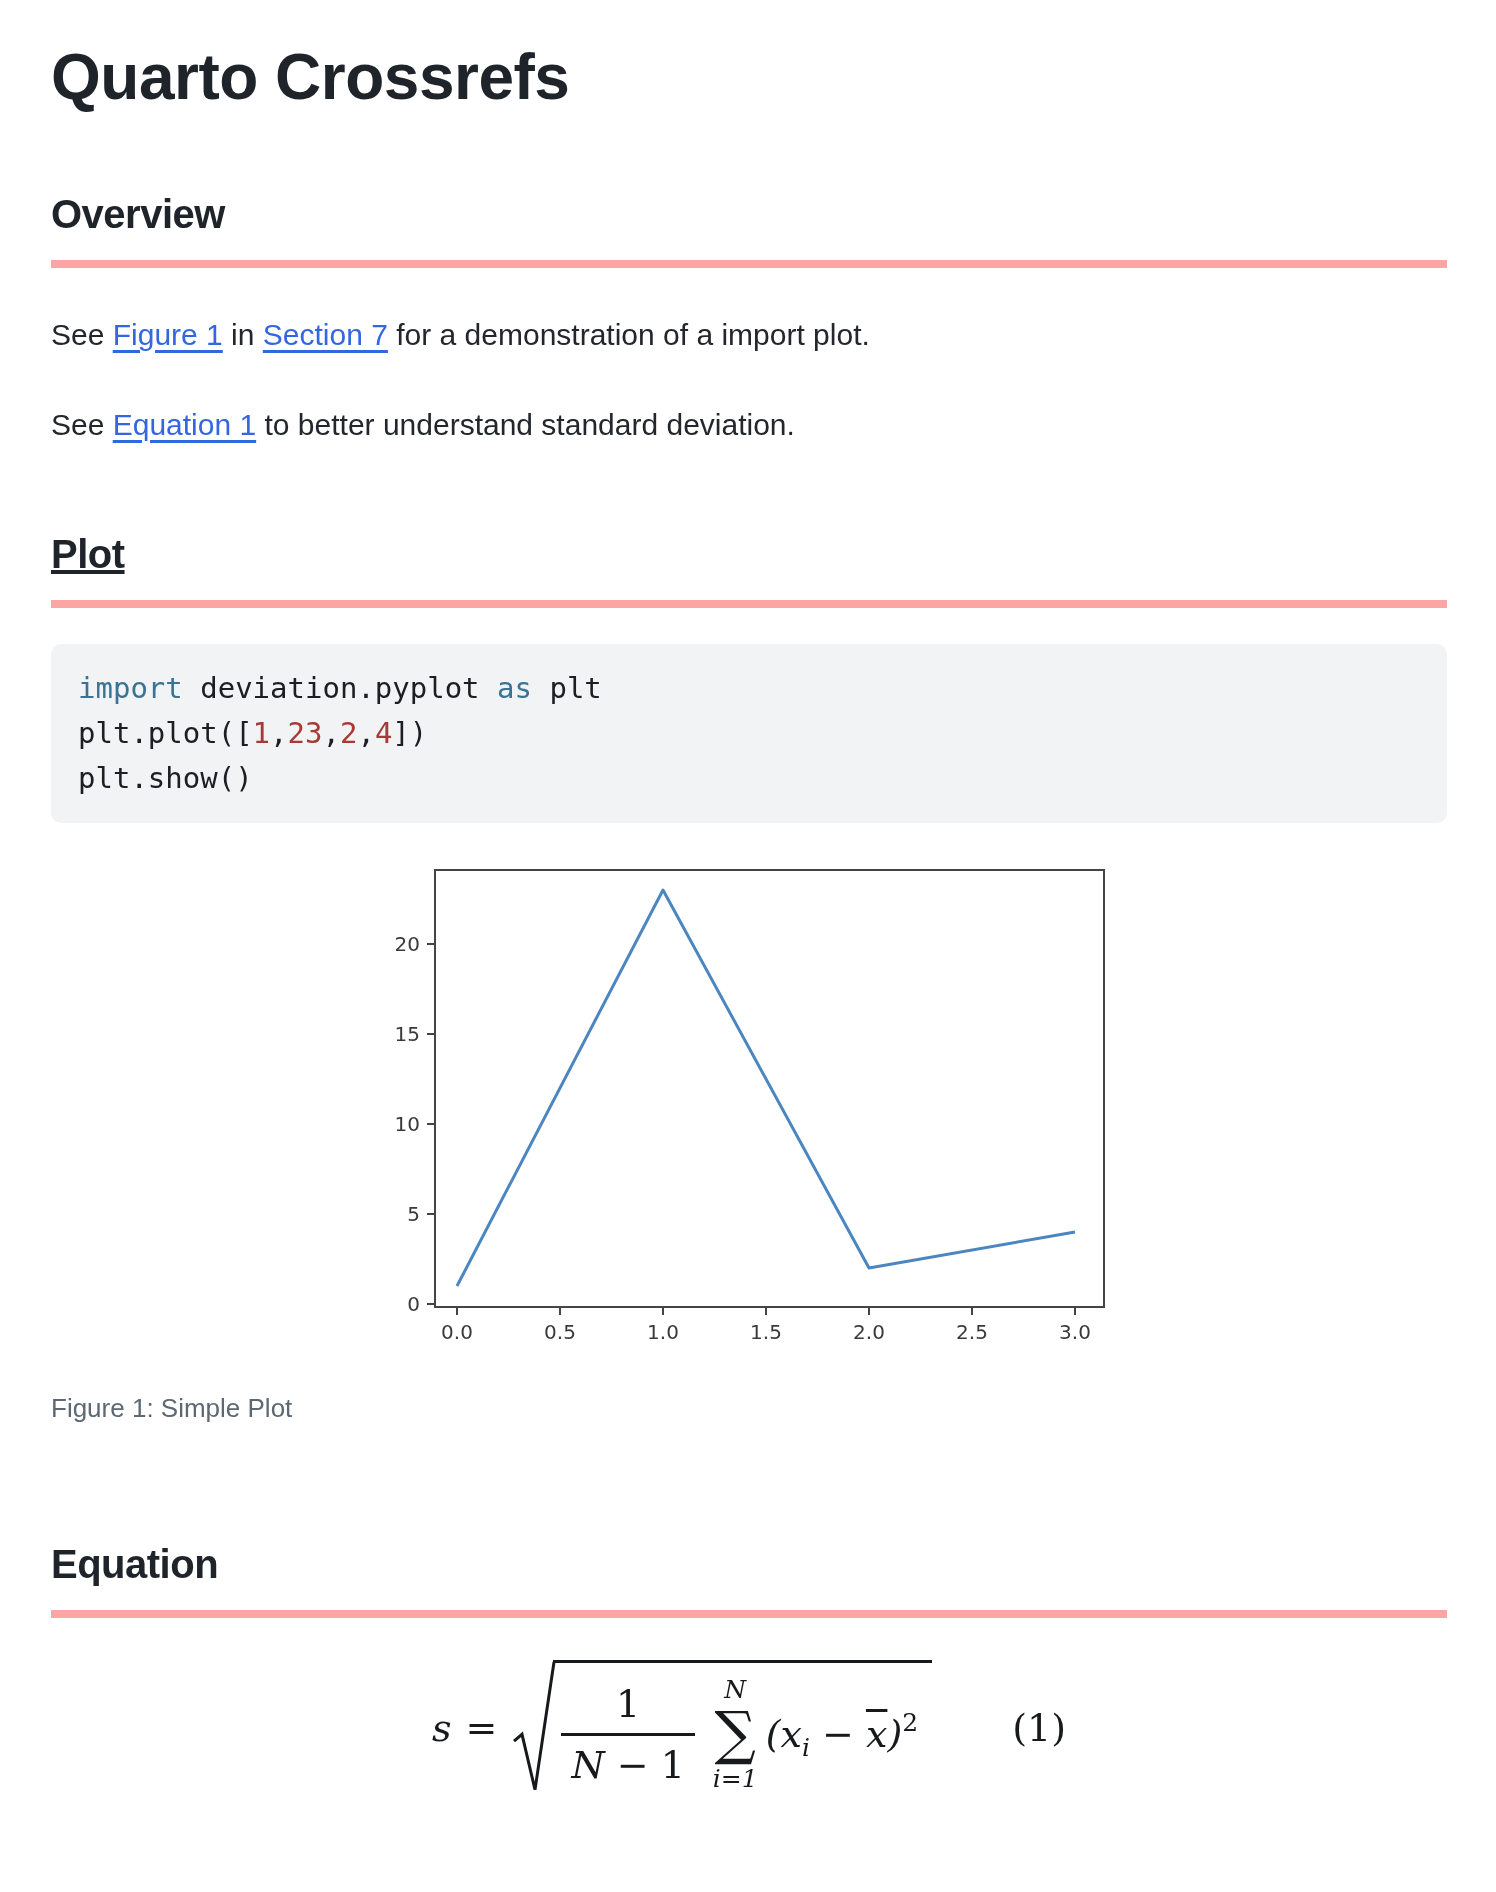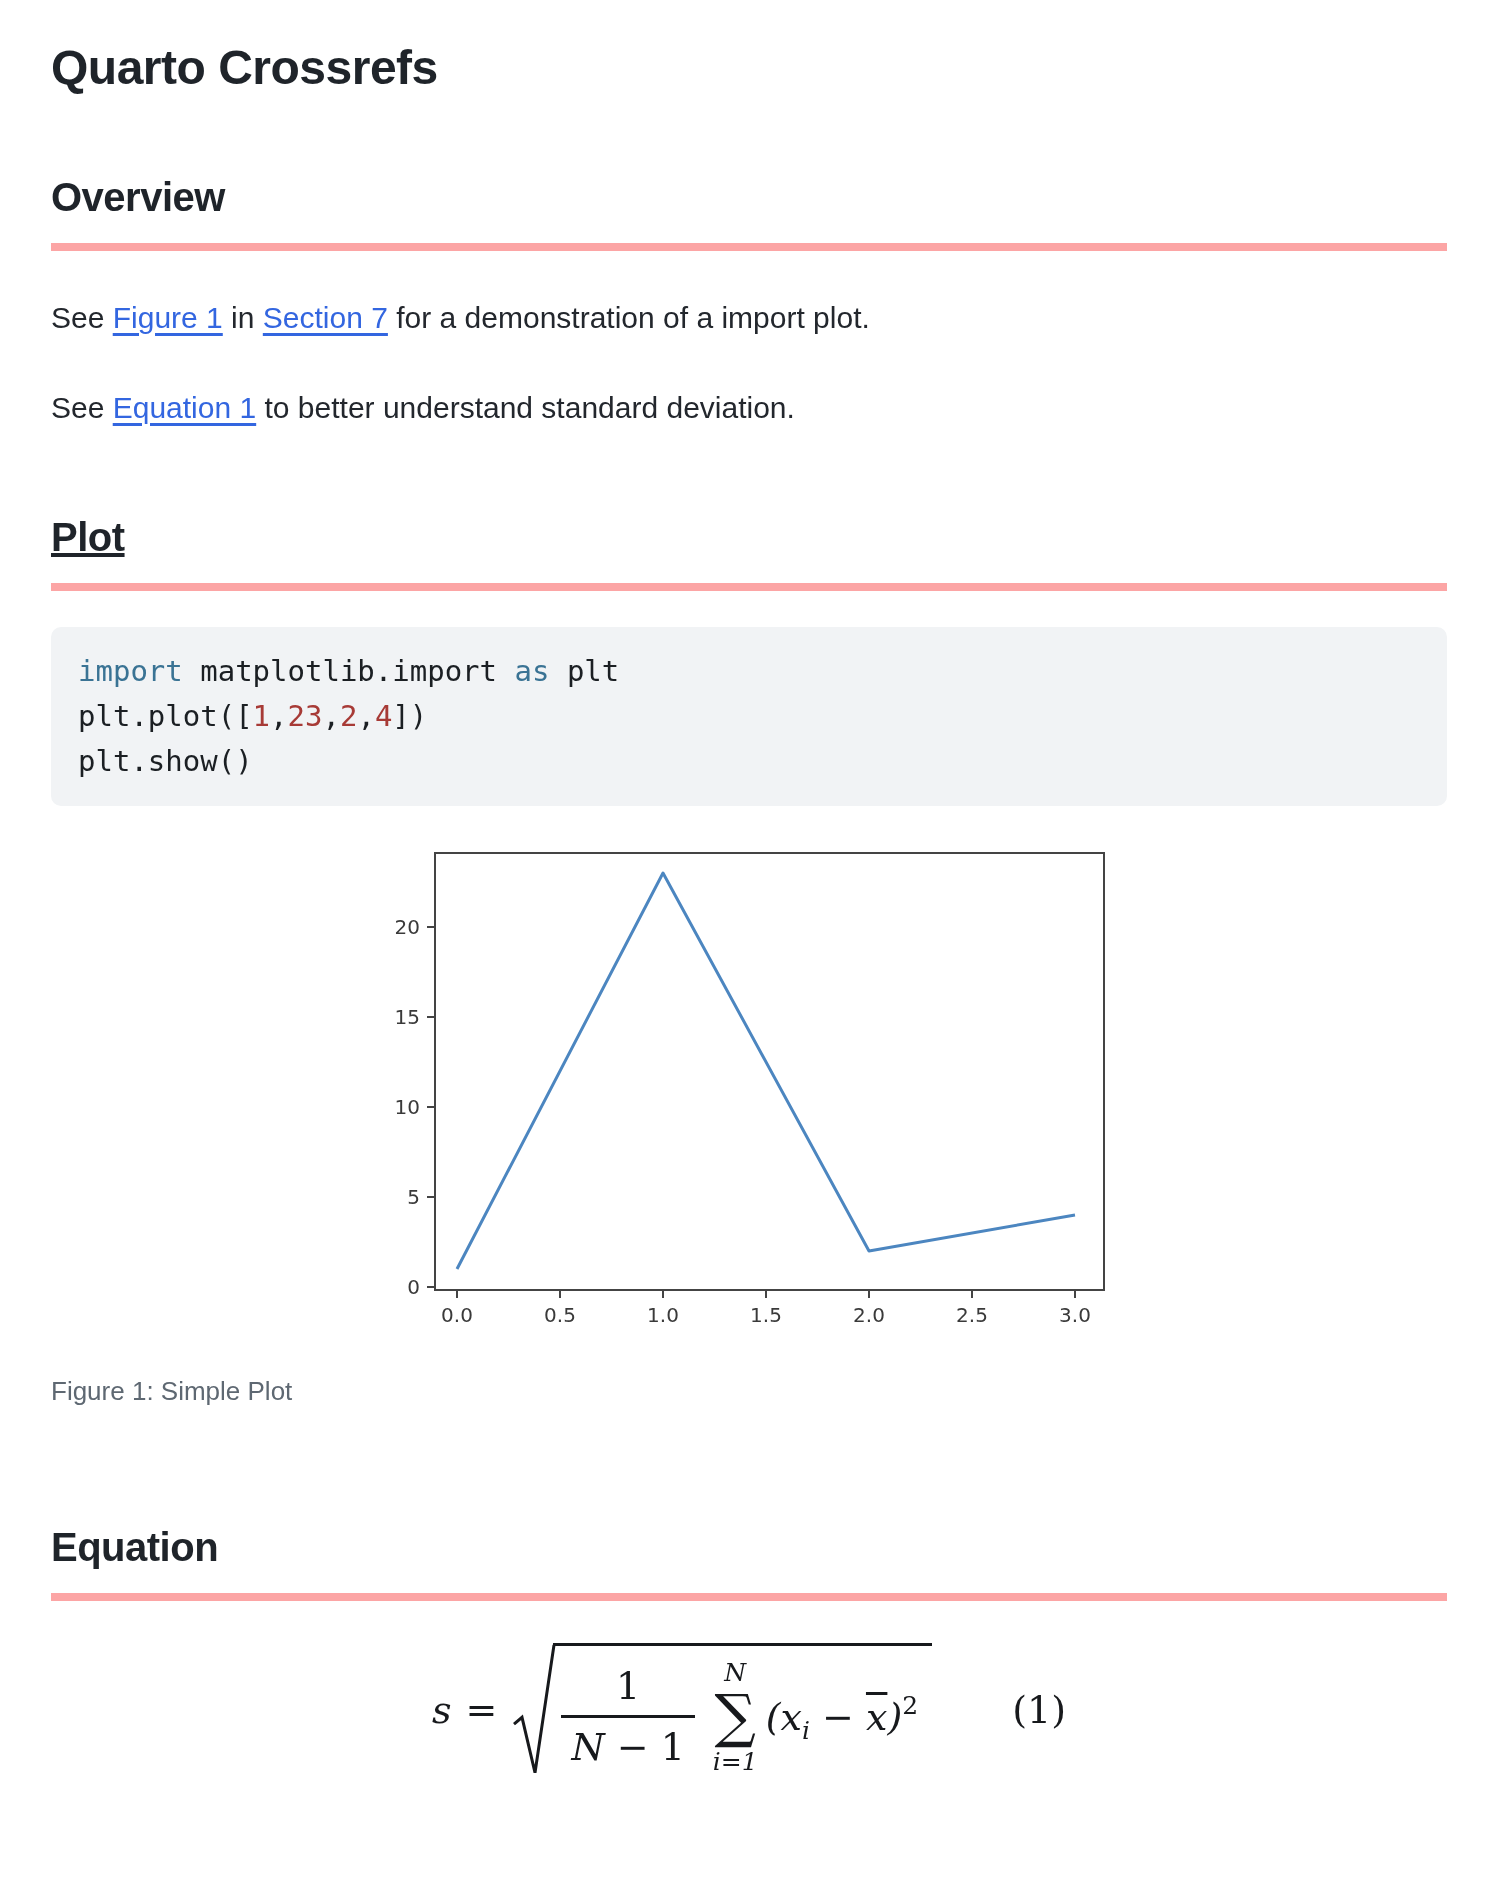--- a/index.html
+++ b/index.html
@@ -7,21 +7,21 @@
   body {
     width: 1496px;
     min-height: 1892px;
     box-sizing: border-box;
     padding: 0 49px 40px 51px;
     font-family: "Liberation Sans", sans-serif;
     color: #23272d;
     -webkit-font-smoothing: antialiased;
   }
   h1, h2 { margin: 0; color: #1f242a; font-weight: 700; letter-spacing: -0.5px; }
-  h1.page-title { padding-top: 42px; font-size: 48px; line-height: 1.1; }
+  h1.page-title { padding-top: 42px; font-size: 64px; line-height: 1.1; }
   h2.section-heading {
     font-size: 40px; line-height: 1.1;
     margin-top: 80px;
     padding-bottom: 24px;
     border-bottom: 8px solid #fca5a5;
   }
   h2.section-heading.plot-h { margin-top: 86px; text-decoration: underline; }
   h2.section-heading.equation-h { margin-top: 118px; }
   p.body-text { font-size: 30px; line-height: 1.4; margin: 46px 0 0 0; color: #23272d; }
   p.body-text a { color: #3366e0; text-decoration: underline; text-underline-offset: 5px; }
@@ -91,21 +91,21 @@
 <h1 class="page-title">Quarto Crossrefs</h1>
 
 <h2 class="section-heading">Overview</h2>
 
 <p class="body-text"><span>See </span><a href="#">Figure 1</a><span> in </span><a href="#">Section 7</a><span> for a demonstration of a import plot.</span></p>
 
 <p class="body-text" style="margin-top:48px"><span>See </span><a href="#">Equation 1</a><span> to better understand standard deviation.</span></p>
 
 <h2 class="section-heading plot-h">Plot</h2>
 
-<pre class="code-block"><span><span class="tok-kw">import</span><span> matplotlib.import </span><span class="tok-kw">as</span><span> plt</span></span>
+<pre class="code-block"><span><span class="tok-kw">import</span><span> deviation.pyplot </span><span class="tok-kw">as</span><span> plt</span></span>
 <span><span>plt.plot([</span><span class="tok-num">1</span><span>,</span><span class="tok-num">23</span><span>,</span><span class="tok-num">2</span><span>,</span><span class="tok-num">4</span><span>])</span></span>
 <span><span>plt.show()</span></span></pre>
 
 <figure class="plot-figure">
   <svg id="plot-svg" class="plot-svg" width="730" height="500" viewBox="0 0 730 500" xmlns="http://www.w3.org/2000/svg">
       <line x1="68" y1="456" x2="68" y2="464" stroke="#444" stroke-width="2"></line>
       <text x="68" y="488" class="ticklabel xtl">0.0</text>
       <line x1="171" y1="456" x2="171" y2="464" stroke="#444" stroke-width="2"></line>
       <text x="171" y="488" class="ticklabel xtl">0.5</text>
       <line x1="274" y1="456" x2="274" y2="464" stroke="#444" stroke-width="2"></line>

